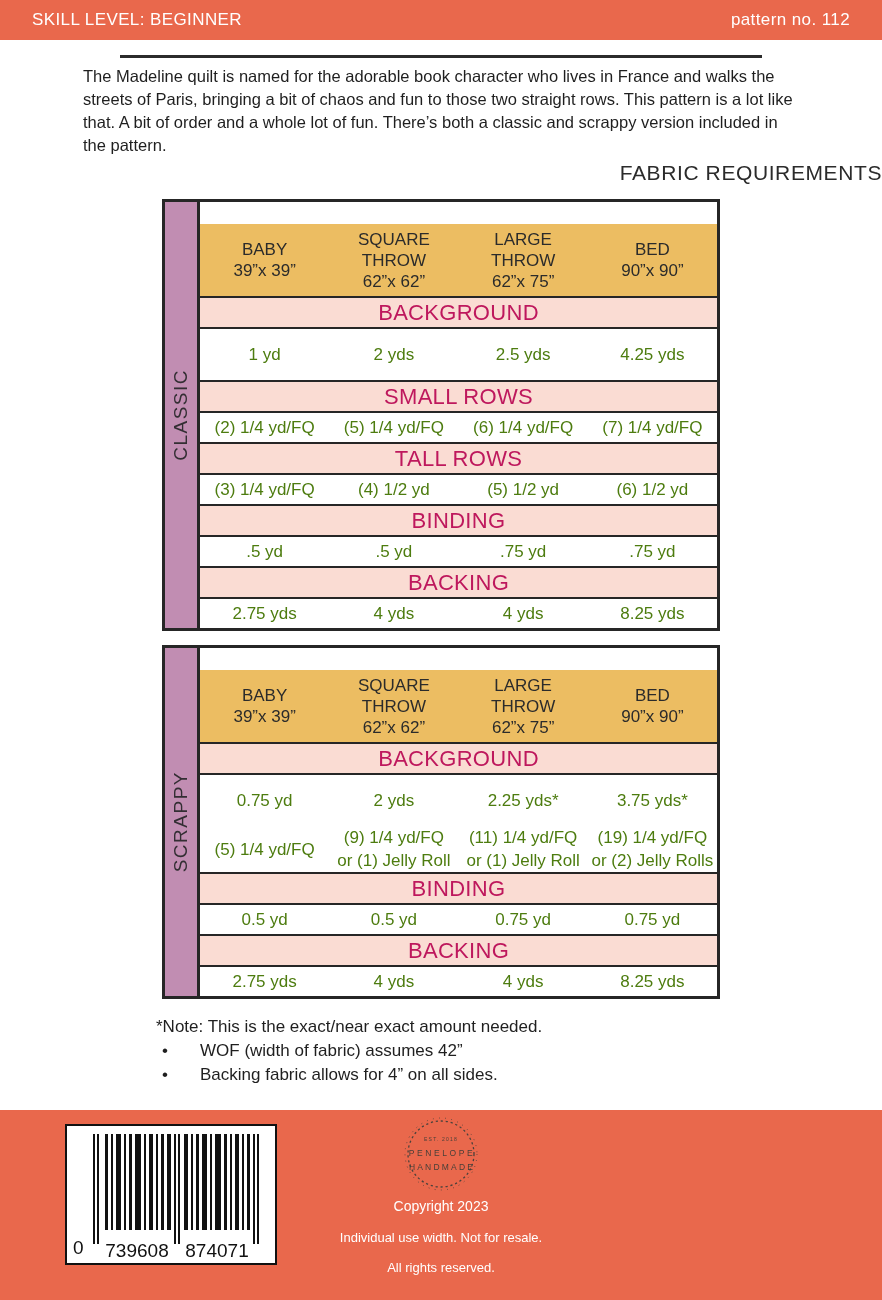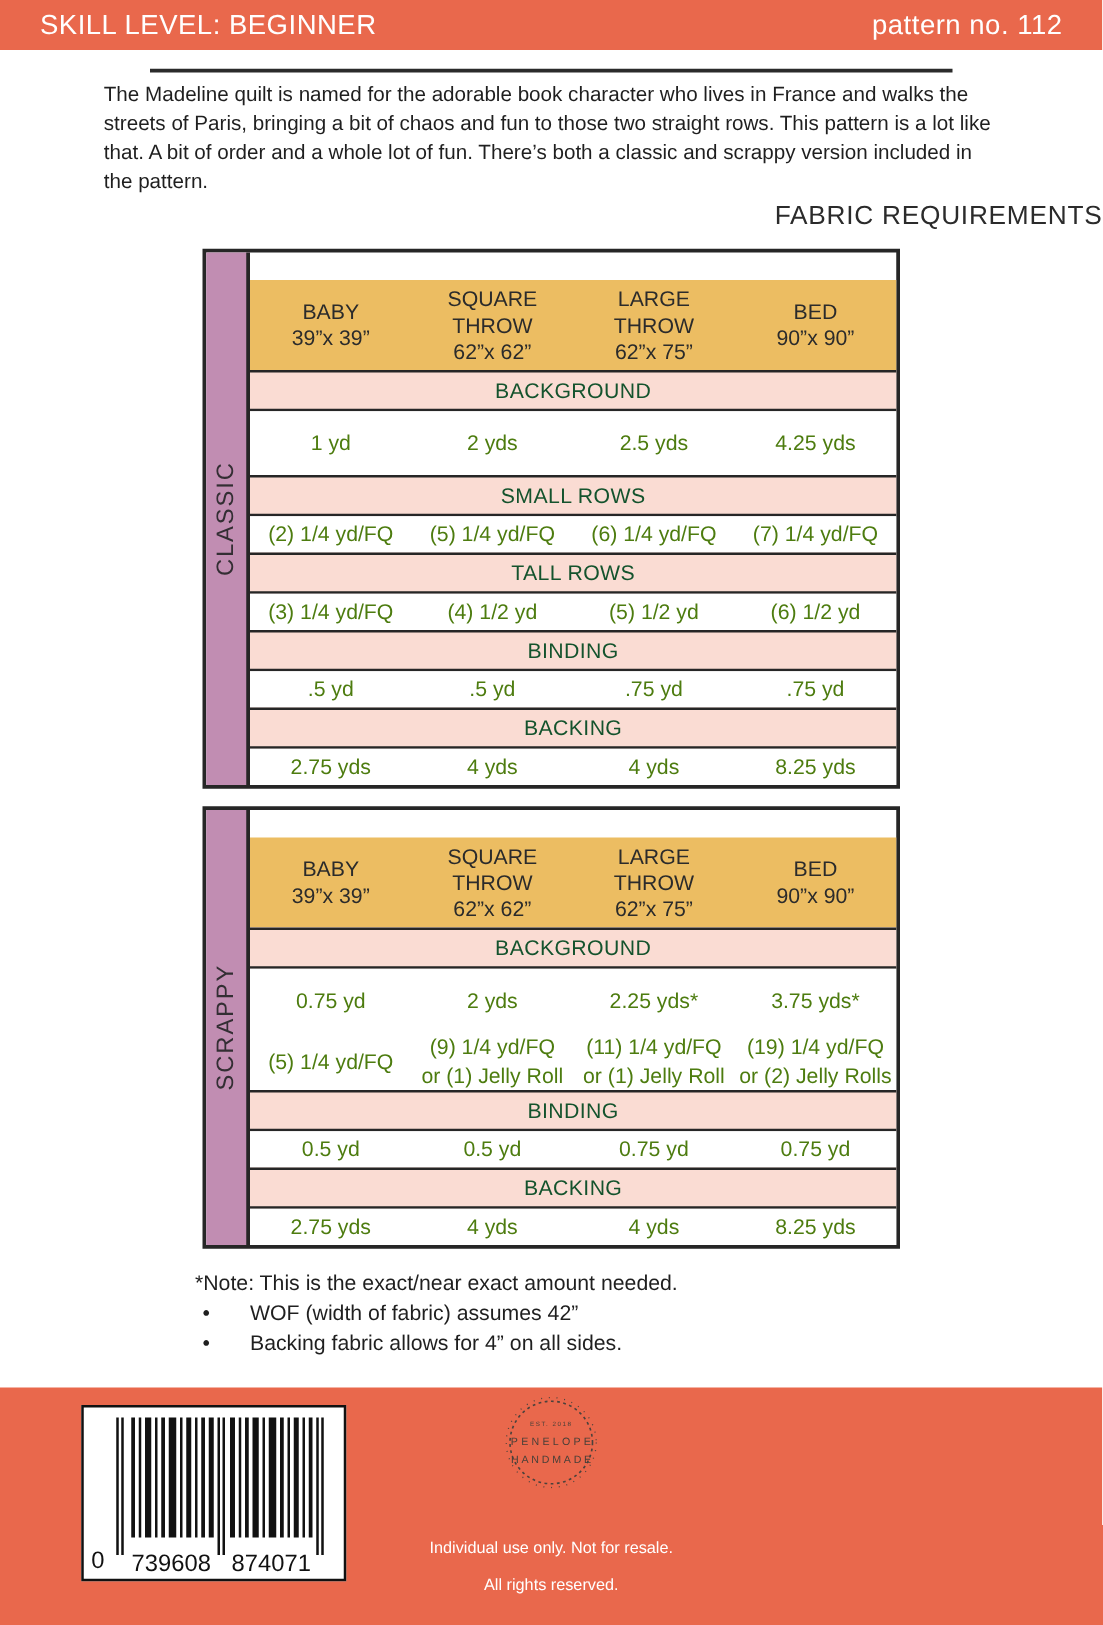--- a/index.html
+++ b/index.html
@@ -8,21 +8,21 @@
   *{margin:0;padding:0;box-sizing:border-box;}
   html,body{background:#ffffff;}
   .page{
     position:relative; width:882px; height:1300px; background:#ffffff; overflow:hidden;
     font-family:"Liberation Sans","DejaVu Sans",sans-serif; color:var(--ink);
   }
   
   .topbar{
     height:40px; background:var(--orange); color:#ffffff;
     display:flex; align-items:center; justify-content:space-between;
-    padding:0 32px; font-size:22px; letter-spacing:.4px;
+    padding:0 32px; font-size:17px; letter-spacing:.4px;
   }
   
   .divider{width:642px; height:3px; background:#2b2b2b; margin:15px auto 0;}
   
   .intro{width:716px; margin:7px auto 0; font-size:16.5px; line-height:23px; color:#1f1f1f;}
   
   .title{ text-align:right; margin-top:4px; font-size:21px; letter-spacing:.6px; color:#2b2b2b; }
   
   .ftable{
     width:558px; margin:14px auto 0; border:3px solid var(--ink);
@@ -39,21 +39,21 @@
   .grid{flex:1; display:flex; flex-direction:column;margin-top:22px;}
   .hrow{display:flex; background:var(--yellow); min-height:72px;}
   .hcell{
     flex:1; display:flex; flex-direction:column; align-items:center; justify-content:center;
     font-size:17px; line-height:21px; color:#2b2b2b; text-align:center;
   }
   .srow{
     background:var(--pink); height:33px;
     border-top:2px solid var(--ink); border-bottom:2px solid var(--ink);
     display:flex; align-items:center; justify-content:center;
-    font-size:17px; letter-spacing:.3px; color:#14532d;
+    font-size:22px; letter-spacing:.3px; color:#be185d;
   }
   .vrow{display:flex; align-items:center; min-height:29px; background:#fff;}
   .vrow.tall{min-height:51px;}
   .vcell{flex:1; text-align:center; font-size:17px; line-height:23px; color:#4d7c0f;}
   
   .notes{width:570px; margin:16px auto 0; font-size:17px; line-height:24px; color:#1f1f1f;}
   .bullet-line{display:flex;}
   .bullet-glyph{width:44px; padding-left:6px;}
   
   .footer{position:absolute; left:0; right:0; bottom:0; height:190px; background:var(--orange);}
@@ -338,17 +338,18 @@
         <ellipse cx="60" cy="38" rx="33" ry="33" fill="none" stroke="#4a423c" stroke-width="1.3" stroke-dasharray="2.2 2.8"></ellipse>
         <ellipse cx="60" cy="38" rx="36" ry="36" fill="none" stroke="#4a423c" stroke-width="1" stroke-dasharray="0.8 5.4"></ellipse>
         <g fill="#473f38" text-anchor="middle" font-family="Liberation Sans, DejaVu Sans, sans-serif">
           <text x="60" y="25" font-size="5" letter-spacing="1.2">EST. 2018</text>
           <text x="61" y="40" font-size="8.5" letter-spacing="2.6">PENELOPE</text>
           <text x="61" y="54" font-size="8.5" letter-spacing="2.2">HANDMADE</text>
         </g>
       </svg>
     </div>
 
-    <div class="footer-text usage">Individual use only. Not for resale.</div>
+    <div class="footer-text copyright">Copyright 2023</div>
+    <div class="footer-text usage">Individual use width. Not for resale.</div>
     <div class="footer-text rights">All rights reserved.</div>
   </div>
 
 </div>
 
 </body></html>

